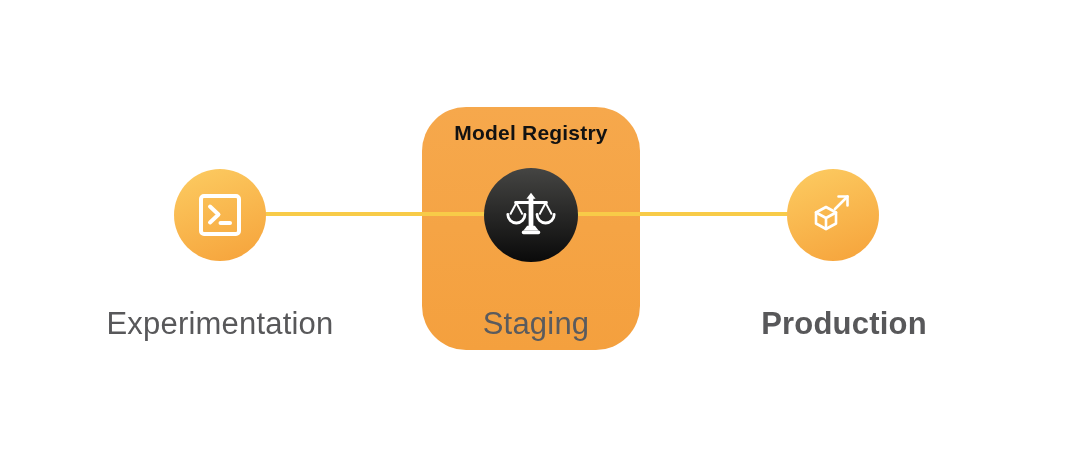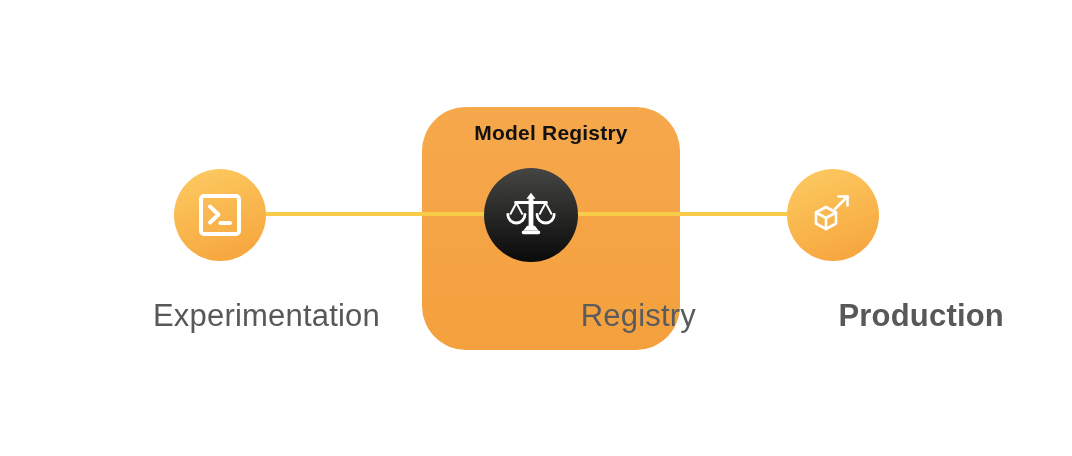--- a/index.html
+++ b/index.html
@@ -38,21 +38,20 @@
   
   .registry-box {
     position: absolute;
     left: 422px;
     top: 107px;
     width: 218px;
     height: 243px;
     border-radius: 44px;
     background: linear-gradient(180deg, #F6A84C 0%, #F4A03E 100%);
     z-index: 1;
-    padding-left: 40px;
   }
   .registry-title {
     position: absolute;
     left: 0;
     top: 14px;
     width: 100%;
     text-align: center;
     font-size: 21px;
     font-weight: 600;
     color: #121212;
@@ -67,23 +66,23 @@
     border-radius: 50%;
     background: linear-gradient(180deg, #454543 0%, #0A0A0A 100%);
     z-index: 3;
     display: flex;
     align-items: center;
     justify-content: center;
   }
   
   .stage-label {
     position: absolute;
-    top: 296px;
+    top: 304px;
     width: 320px;
-    text-align: right;
+    text-align: center;
     font-size: 31px;
     line-height: 40px;
     font-weight: 400;
     color: #58585A;
     z-index: 4;
     letter-spacing: 0.2px;
   }
   .label-left   { left: 60px; }
   .label-center { left: 376px; color: #5A5B5E; }
   .label-right  { left: 684px; font-weight: bold; }
@@ -143,17 +142,17 @@
         <path d="M7,21.5 L17,27 L27,21.5 M17,27 V38"></path>
 
         <line x1="26" y1="18" x2="38.5" y2="5.5"></line>
         <polyline points="29.5,5.5 38.5,5.5 38.5,14.5"></polyline>
       </svg>
     </span>
   </div>
 
   <div class="stage-label label-left">Experimentation</div>
 
-  <div class="stage-label label-center">Registry</div>
+  <div class="stage-label label-center">Staging</div>
 
   <div class="stage-label label-right">Production</div>
 
 </div>
 
 </body></html>

